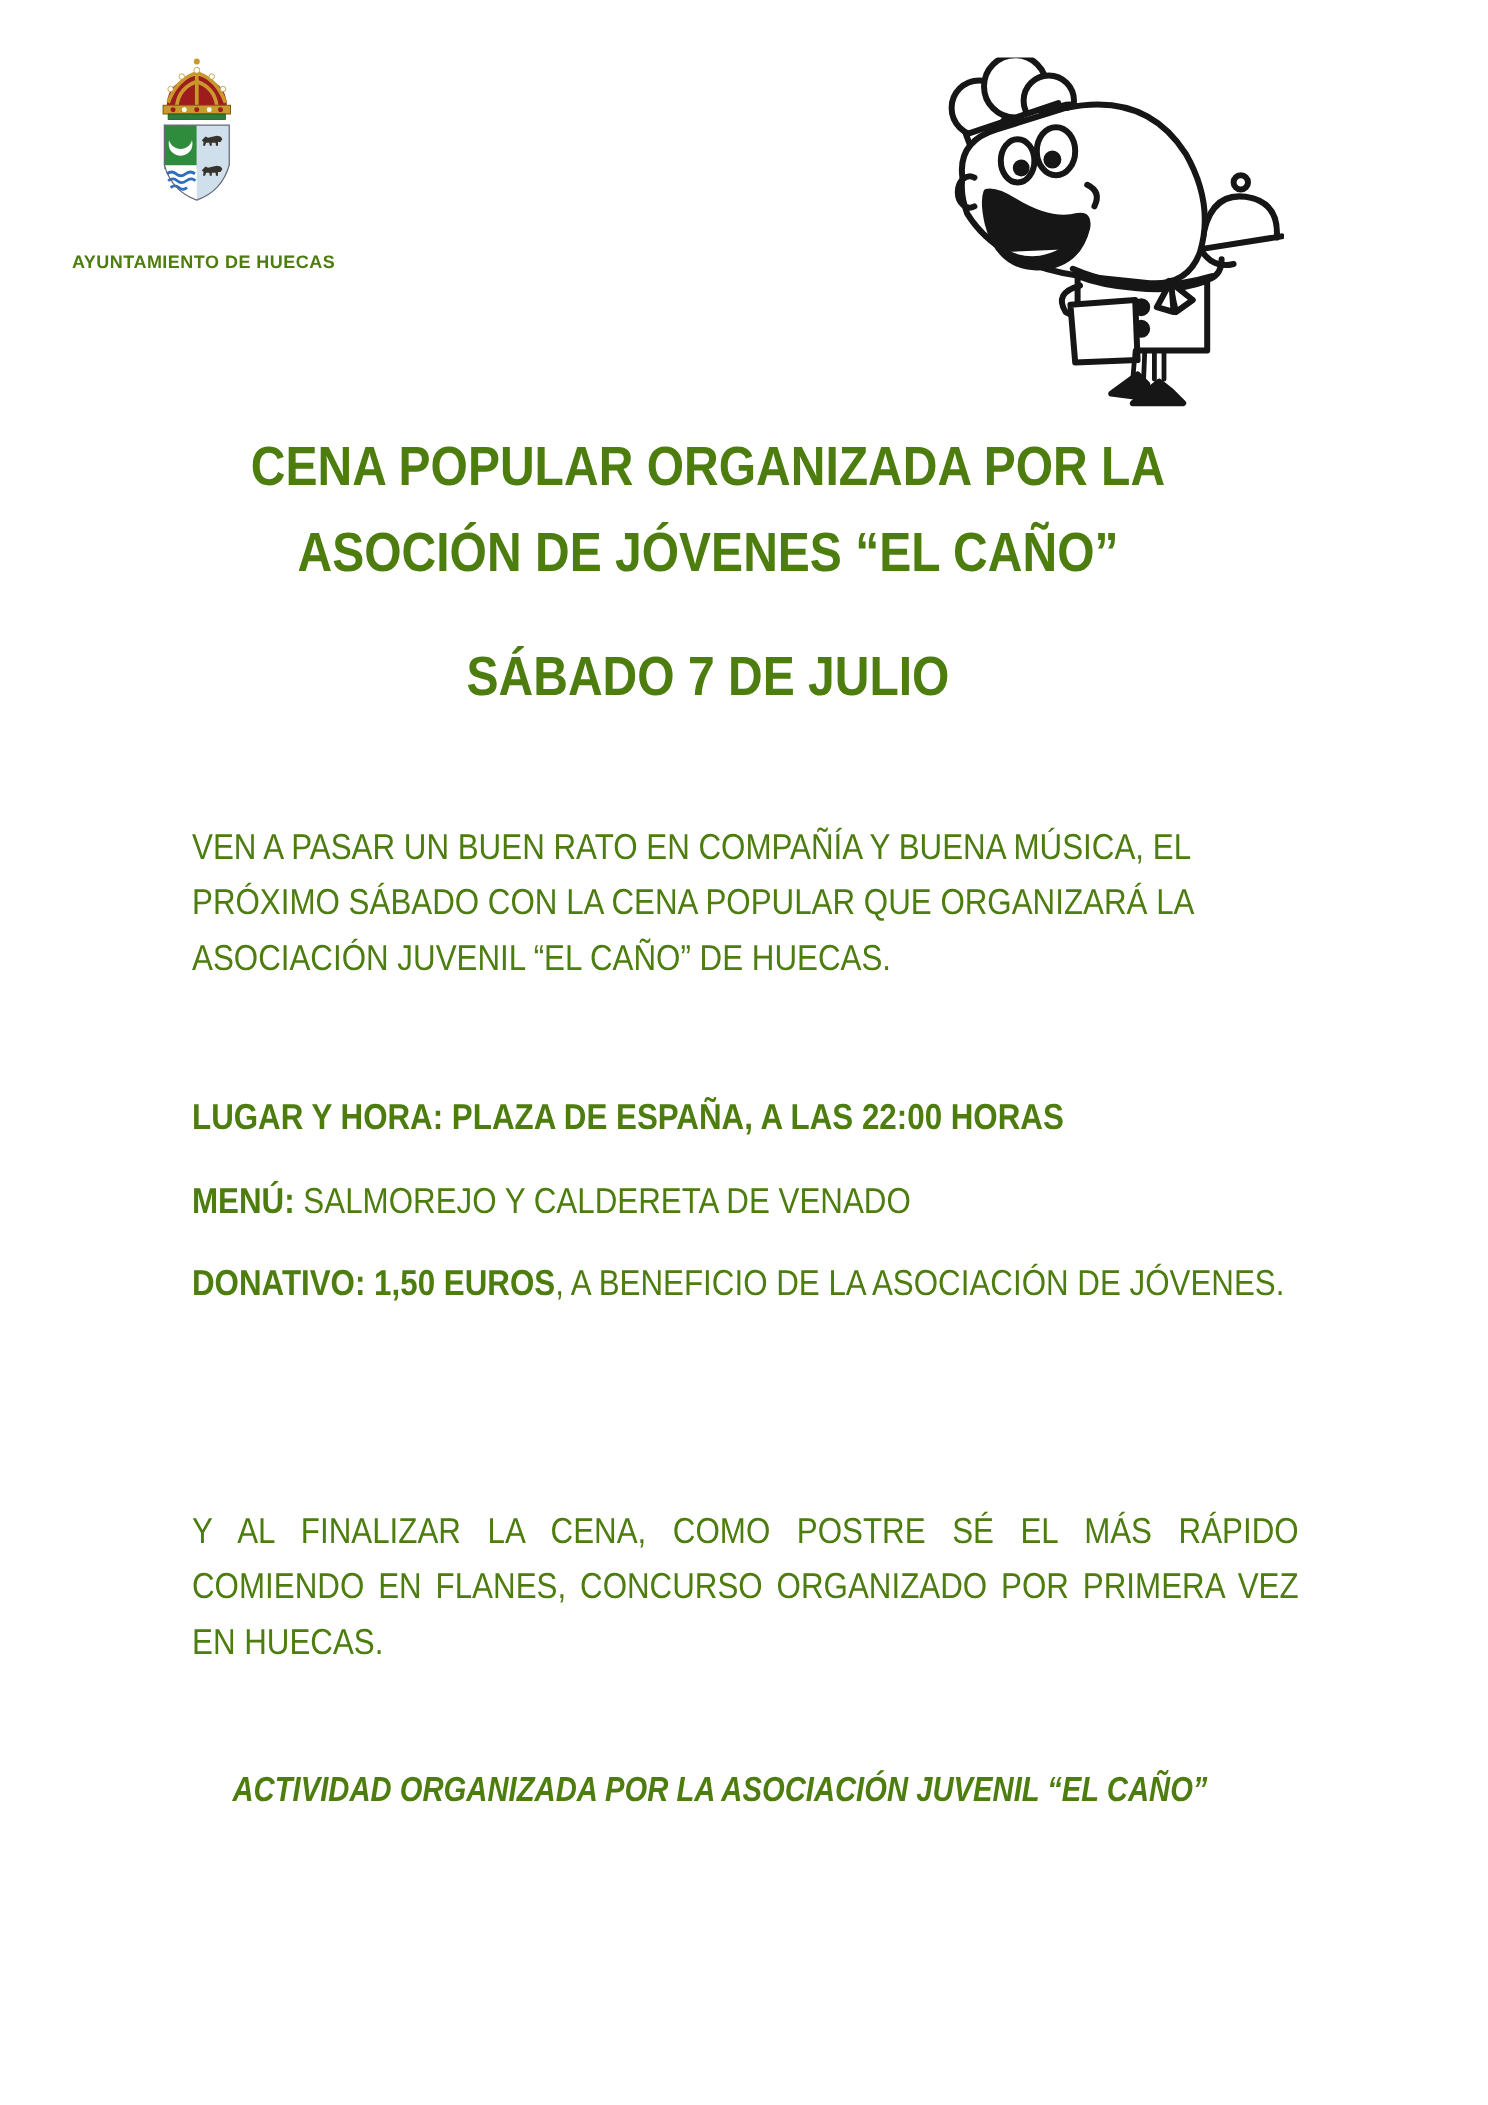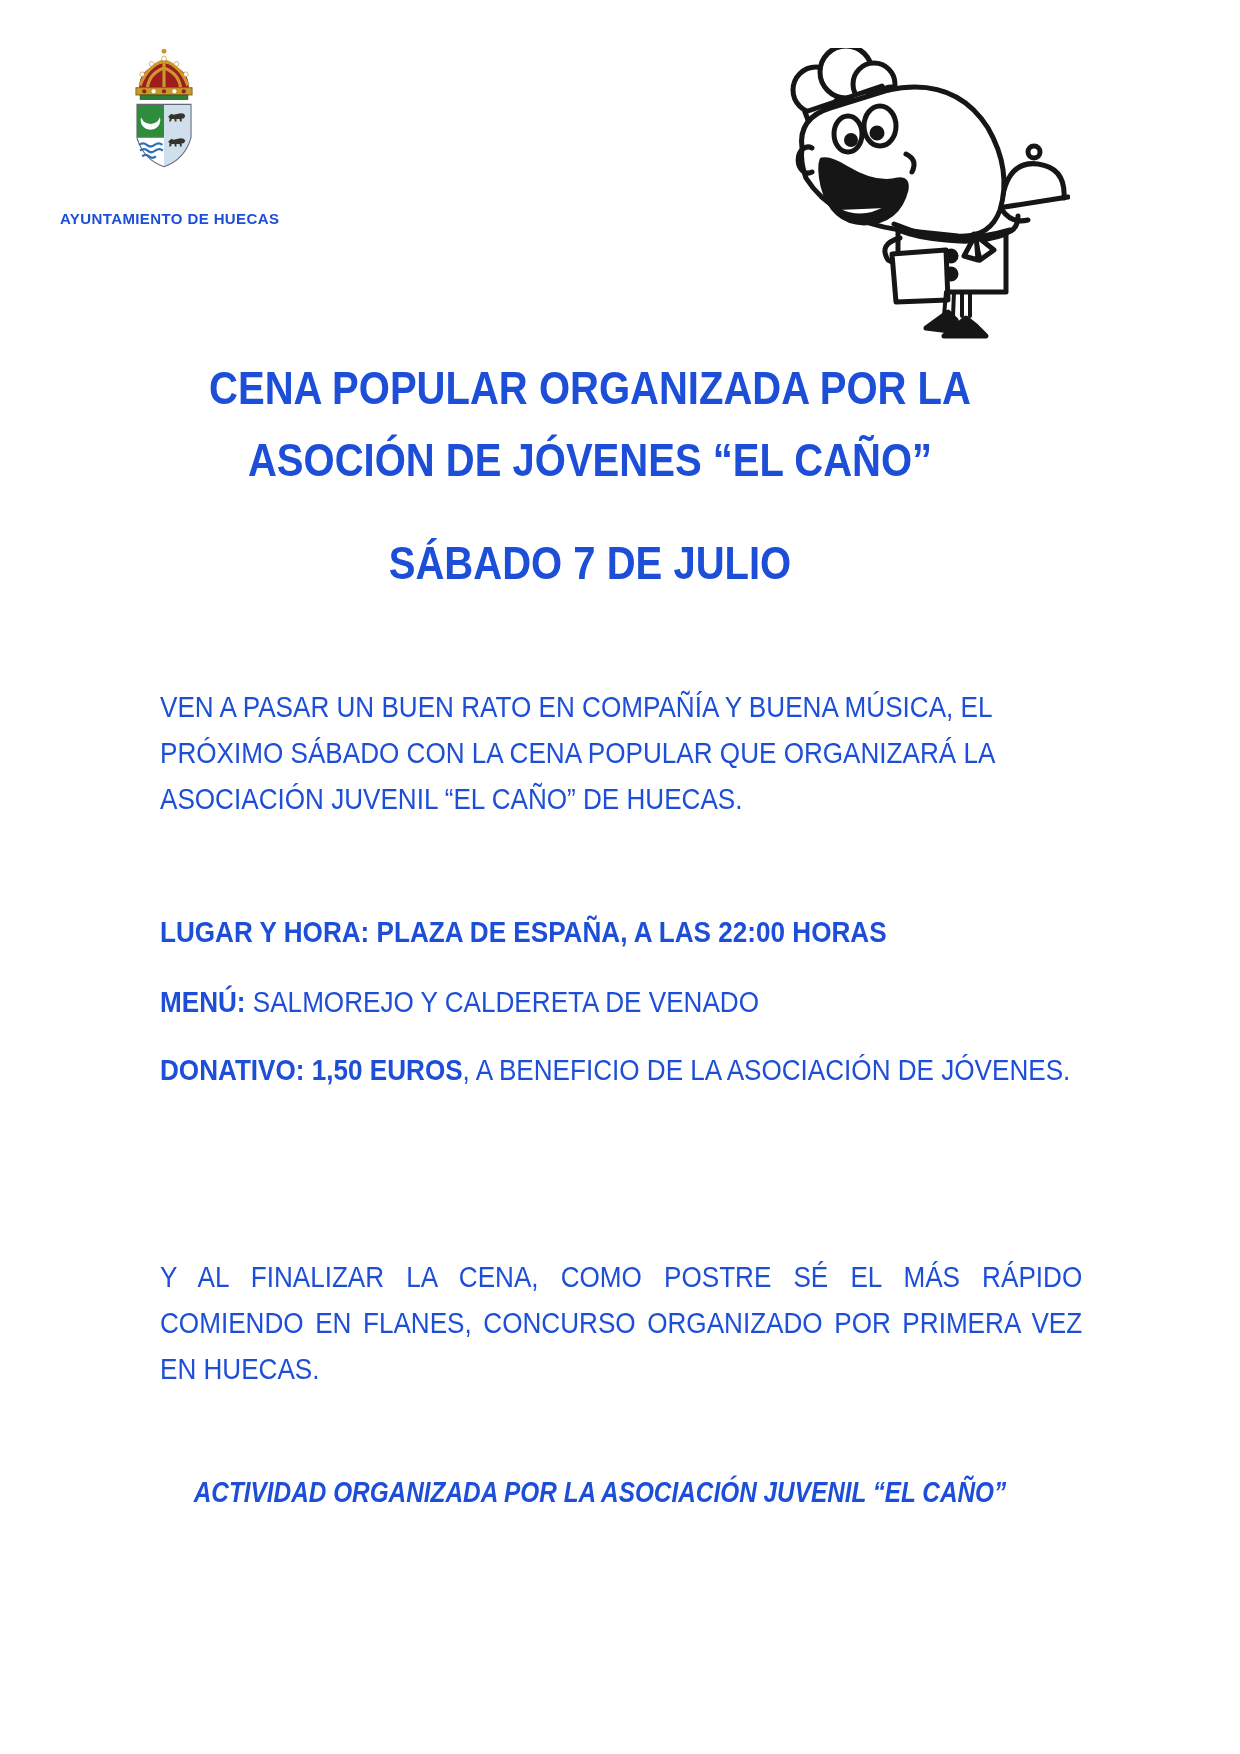--- a/index.html
+++ b/index.html
@@ -4,21 +4,21 @@
 <style>
   * { margin: 0; padding: 0; box-sizing: border-box; }
   html, body { background: #e8e8e8; }
   .page {
     position: relative;
     width: 1240px;
     height: 1754px;
     background: #ffffff;
     margin: 0 auto;
     font-family: "Liberation Sans", sans-serif;
-    color: #1d4ed8;
+    color: #4d7c0f;
     overflow: hidden;
   }
   .crest { position: absolute; left: 112px; top: 46px; }
   .org-name {
     position: absolute; left: 60px; top: 210px;
     font-size: 15px; font-weight: bold; letter-spacing: 0.4px;
   }
   .chef { position: absolute; left: 750px; top: 48px; }
 
   .title-line {

